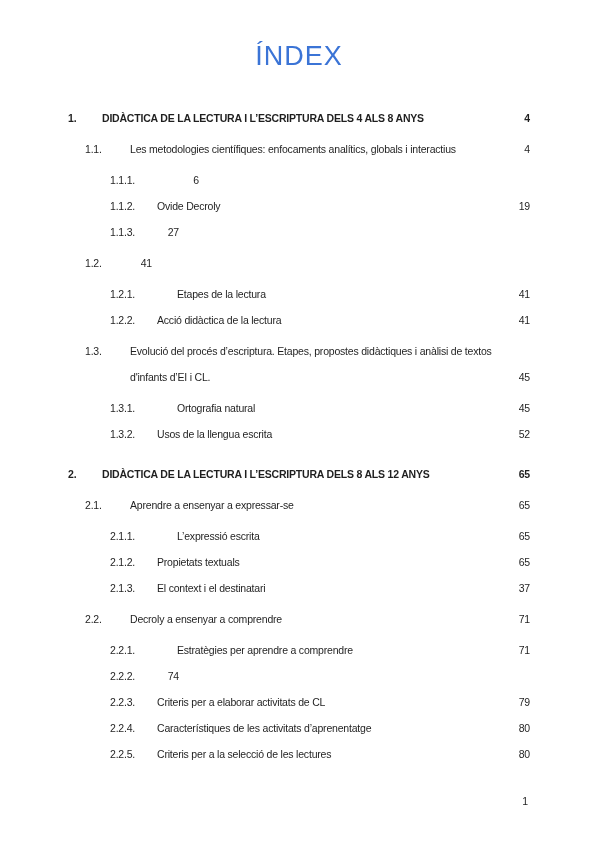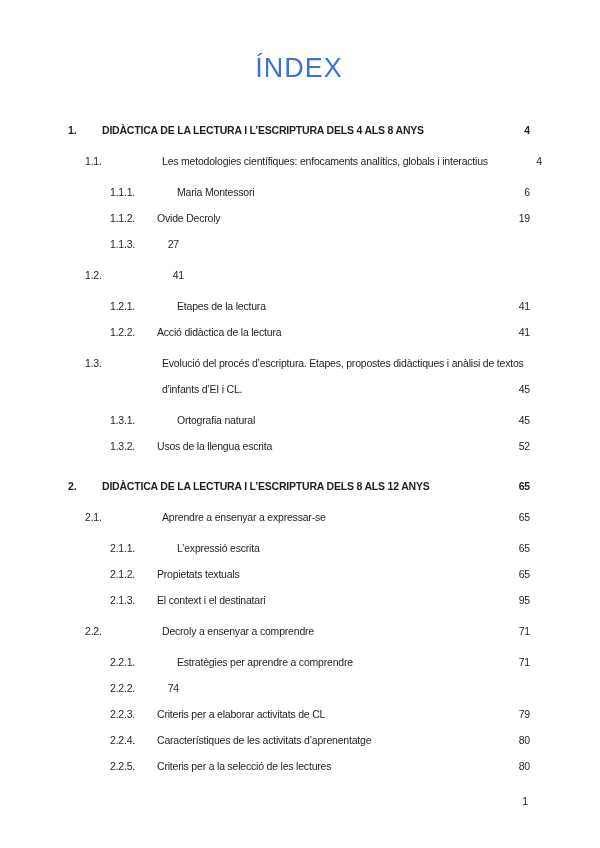--- a/index.html
+++ b/index.html
@@ -7,21 +7,21 @@
   body {
     width: 600px; height: 848px;
     font-family: "Liberation Sans", sans-serif;
     color: #1f1f1f;
     overflow: hidden;
   }
   .page {
     position: relative;
     width: 600px; height: 848px;
     background: #ffffff;
-    padding: 50px 70px 0 68px;
+    padding: 38px 70px 0 68px;
   }
   .doc-title {
     margin: 0 0 12px 0;
     height: 36px; line-height: 36px;
     text-align: center;
     font-size: 27px;
     font-weight: 400;
     letter-spacing: 1px;
   }
   .toc { width: 100%; }
@@ -32,21 +32,21 @@
     line-height: 16px;
     letter-spacing: -0.2px;
   }
   .toc-row .num { flex: 0 0 auto; }
   .toc-row .txt { flex: 1 1 auto; white-space: nowrap; }
   .toc-row .pg  { flex: 0 0 auto; margin-left: 8px; min-width: 14px; text-align: right; }
 
   .lvl1 { font-weight: 700; padding-top: 24px; }
   .lvl1 .num { width: 34px; }
 
-  .lvl2 { padding-top: 15px; padding-left: 17px; gap: 32px; }
+  .lvl2 { padding-top: 15px; padding-left: 17px; }
   .lvl2 .num { width: 45px; }
 
   .lvl3 { padding-top: 10px; padding-left: 42px; }
   .lvl3 .num { width: 47px; }
   .lvl3.group-start { padding-top: 15px; gap: 20px; }
 
   
   .multiline .txt-block { flex: 1 1 auto; }
   .multiline .line1 { white-space: nowrap; }
   .multiline .line2 { display: flex; align-items: center; padding-top: 10px; }
@@ -75,21 +75,20 @@
     </div>
 
     <div class="toc-row lvl2">
       <span class="num">1.1.</span>
       <span class="txt">Les metodologies científiques: enfocaments analítics, globals i interactius</span>
       <span class="pg">4</span>
     </div>
 
     <div class="toc-row lvl3 group-start">
       <span class="num">1.1.1.</span>
-      <span class="txt">Maria Montessori</span>
       <span class="pg">6</span>
     </div>
 
     <div class="toc-row lvl3">
       <span class="num">1.1.2.</span>
       <span class="txt">Ovide Decroly</span>
       <span class="pg">19</span>
     </div>
 
     <div class="toc-row lvl3">
@@ -157,21 +156,21 @@
 
     <div class="toc-row lvl3">
       <span class="num">2.1.2.</span>
       <span class="txt">Propietats textuals</span>
       <span class="pg">65</span>
     </div>
 
     <div class="toc-row lvl3">
       <span class="num">2.1.3.</span>
       <span class="txt">El context i el destinatari</span>
-      <span class="pg">95</span>
+      <span class="pg">37</span>
     </div>
 
     <div class="toc-row lvl2">
       <span class="num">2.2.</span>
       <span class="txt">Decroly a ensenyar a comprendre</span>
       <span class="pg">71</span>
     </div>
 
     <div class="toc-row lvl3 group-start">
       <span class="num">2.2.1.</span>

